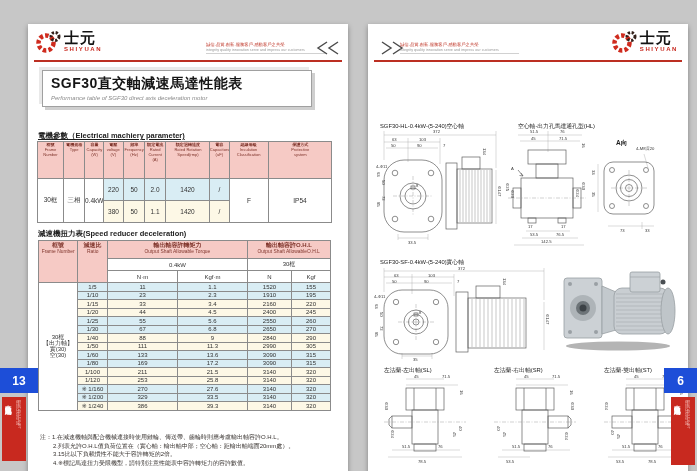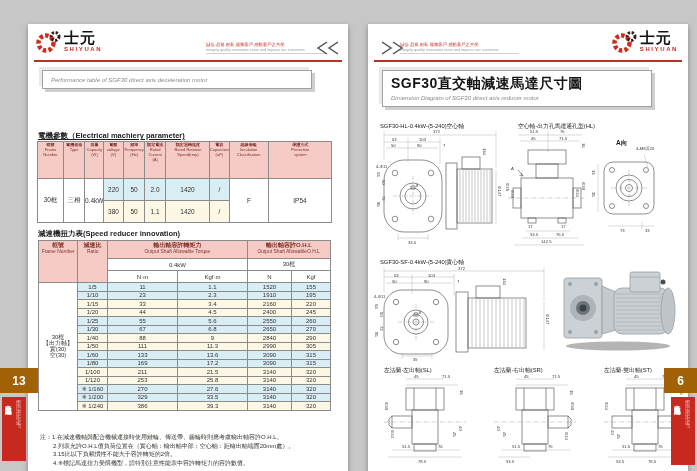--- a/index.html
+++ b/index.html
@@ -57,21 +57,21 @@
 
   
   .draw{position:absolute;}
   .draw svg{position:absolute;left:0;top:0;}
   .dim{position:absolute;font-size:7px;transform:scale(.6);transform-origin:left top;color:#3a3a3a;white-space:nowrap;line-height:1;}
   .dim.v{writing-mode:vertical-rl;}
   .draw-label{position:absolute;font-size:5.8px;color:#232323;white-space:nowrap;}
   .aview-label{font-size:6.5px;font-weight:bold;color:#1d1d1d;}
 
   
-  .tab{position:absolute;top:368px;height:25px;background:#a16207;color:#fff;font-size:12px;font-weight:bold;
+  .tab{position:absolute;top:368px;height:25px;background:#1d4ed8;color:#fff;font-size:12px;font-weight:bold;
     display:flex;align-items:center;justify-content:center;}
   #tab13{left:0;width:38px;} #tab14{left:664px;width:33px;}
   .strip{position:absolute;top:397px;width:24px;background:#c8291f;display:flex;justify-content:center;align-items:flex-start;gap:1px;padding-top:3px;box-sizing:border-box;}
   #strip13{left:2px;height:64px;} #strip14{left:671px;height:68px;}
   .strip-cn{writing-mode:vertical-rl;color:#fff;font-size:6.5px;font-weight:bold;letter-spacing:.5px;line-height:1;}
   .strip-en{writing-mode:vertical-rl;color:#f3beb9;font-size:5.6px;transform:scale(.5);transform-origin:center top;line-height:1;}
 </style>
 </head>
 <body>
 
@@ -93,20 +93,21 @@
         <div class="s-cn">誠信.品質.創新.服務客戶.感動客戶之共榮</div>
         <div class="s-en">integrity quality innovation serve and impress our customers</div>
       </div>
     </div>
     <svg class="chev" width="30" height="16" viewBox="0 0 30 16">
       <path d="M13 2 L4 8 L13 14 M24 2 L15 8 L24 14" fill="none" stroke="#4a4a4a" stroke-width="1.4"></path>
     </svg>
     <div class="red-rule"></div>
 
     <div class="title-box">
+      <div class="t-cn">SGF30直交軸減速馬達性能表</div>
       <div class="t-en">Performance table of SGF30 direct axis deceleration motor</div>
     </div>
 
     <div class="sec-label" id="elec-label">電機參數（Electrical machiery parameter)</div>
 
     <table id="elec-table">
       <colgroup>
         <col style="width:26px">
           <col style="width:21px">
           <col style="width:19px">
@@ -208,21 +209,21 @@
         <tr class="row-cream">
           <td>380</td>
           <td>50</td>
           <td>1.1</td>
           <td>1420</td>
           <td>/</td>
         </tr>
       </tbody>
     </table>
 
-    <div class="sec-label" id="torque-label">減速機扭力表(Speed reducer innovation)</div>
+    <div class="sec-label" id="torque-label">減速機扭力表(Speed reducer deceleration)</div>
 
     <table id="torque-table">
       <colgroup>
         <col style="width:39px">
           <col style="width:30px">
           <col style="width:70px">
           <col style="width:70px">
           <col style="width:44px">
           <col style="width:39px">
       </colgroup>
@@ -394,24 +395,20 @@
         <circle cx="10" cy="13" r="7.5" fill="none" stroke="#cf2b1e" stroke-width="4.5" stroke-dasharray="3.5 2.2"></circle>
         <circle cx="19" cy="6.5" r="4" fill="none" stroke="#33201a" stroke-width="3" stroke-dasharray="2.2 1.6"></circle>
       </svg>
       <div class="logo-text">
         <div class="logo-cn">士元</div>
         <div class="logo-en">SHIYUAN</div>
       </div>
     </div>
     <div class="red-rule"></div>
 
-    <div class="title-box">
-      <div class="t-cn">SGF30直交軸減速馬達尺寸圖</div>
-      <div class="t-en">Dimension Diagram of SGF30 direct axis reducer motor</div>
-    </div>
 
     <div class="draw-label" style="left:12px;top:98px">SGF30-HL-0.4kW-(5-240)空心軸</div>
     <div class="draw-label" style="left:150px;top:98px">空心軸-出力孔馬達通孔型(HL)</div>
 
     <div class="draw" style="left:10px;top:104px;width:124px;height:128px">
       <svg width="124" height="128" viewBox="0 0 124 128">
         <g stroke="#a3a3a3" stroke-width="0.4" fill="none">
           <line x1="6" y1="7" x2="118" y2="7"></line>
             <line x1="6" y1="3" x2="6" y2="32"></line>
             <line x1="118" y1="3" x2="118" y2="40"></line>

